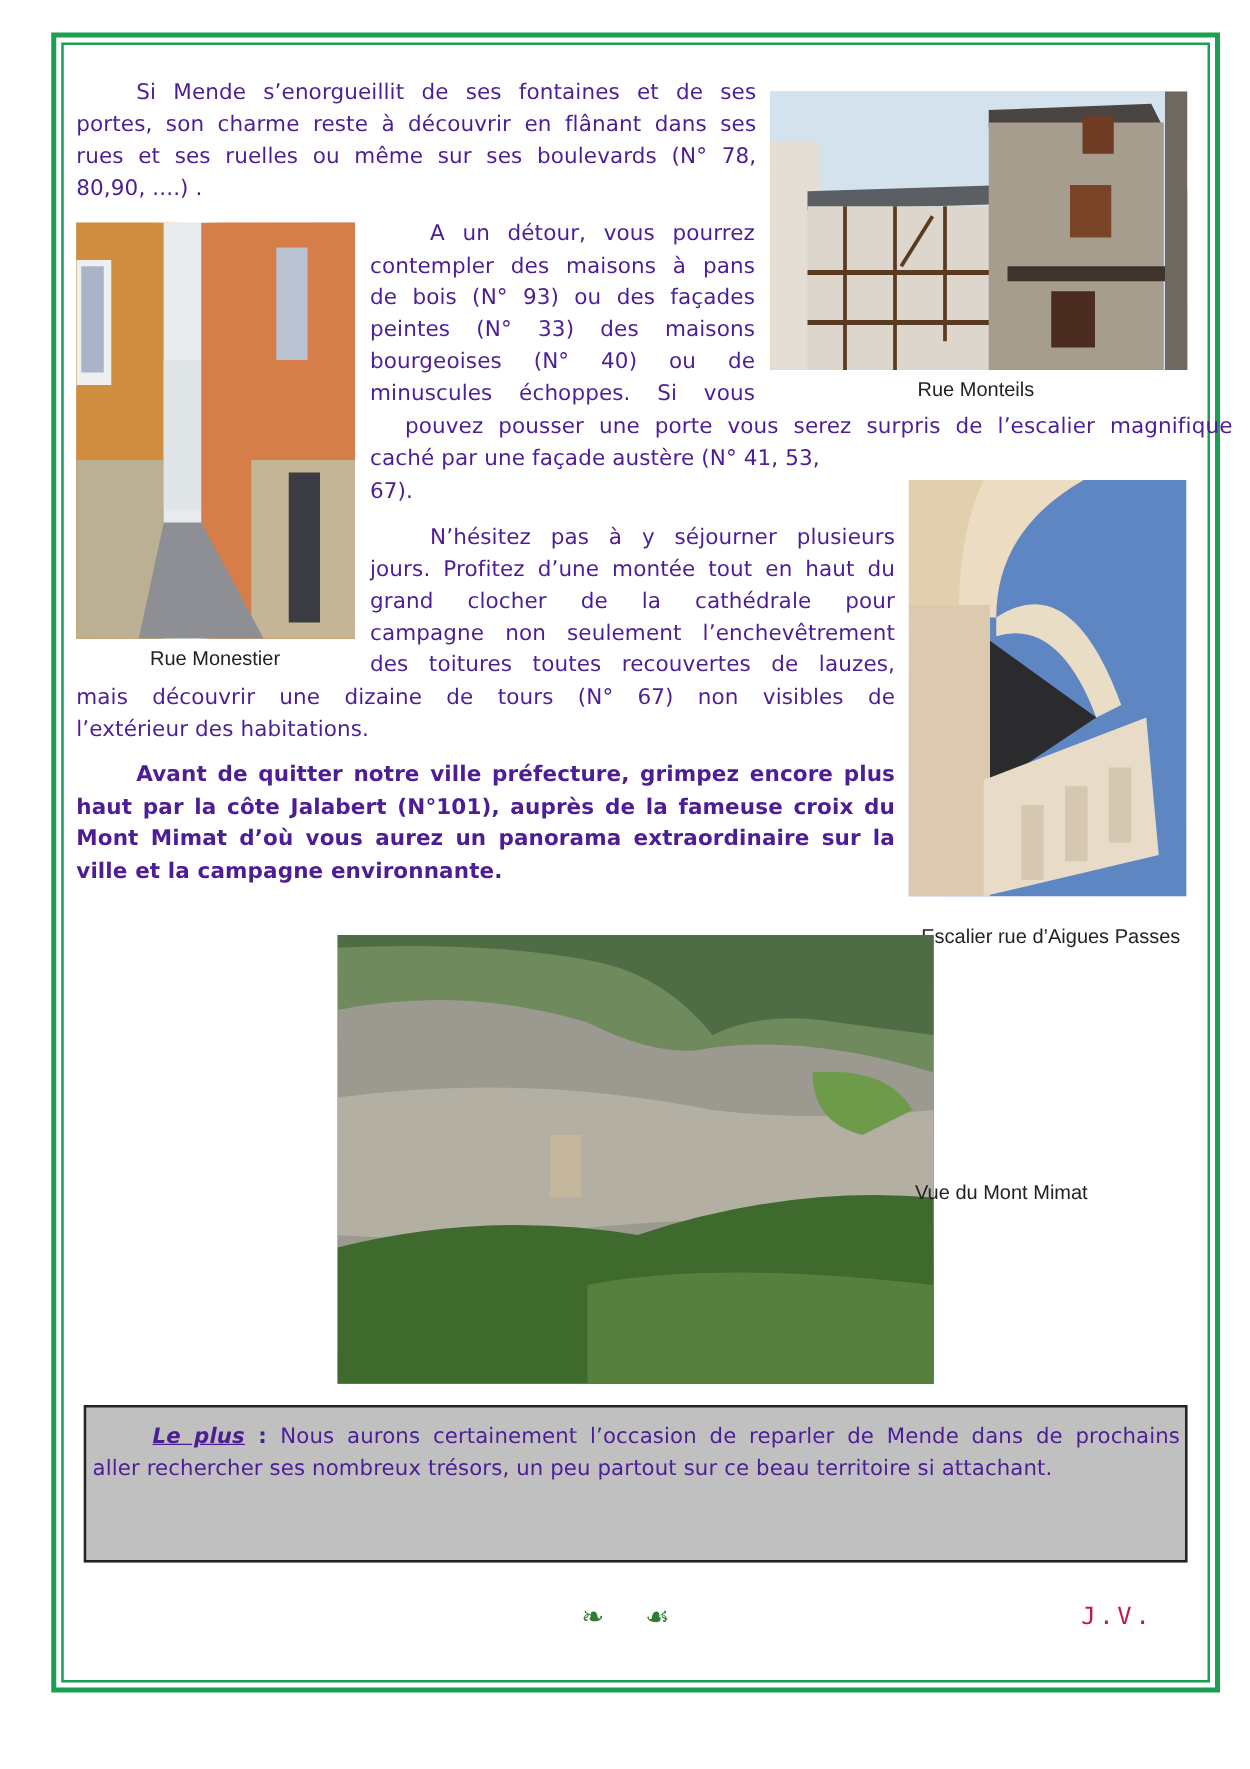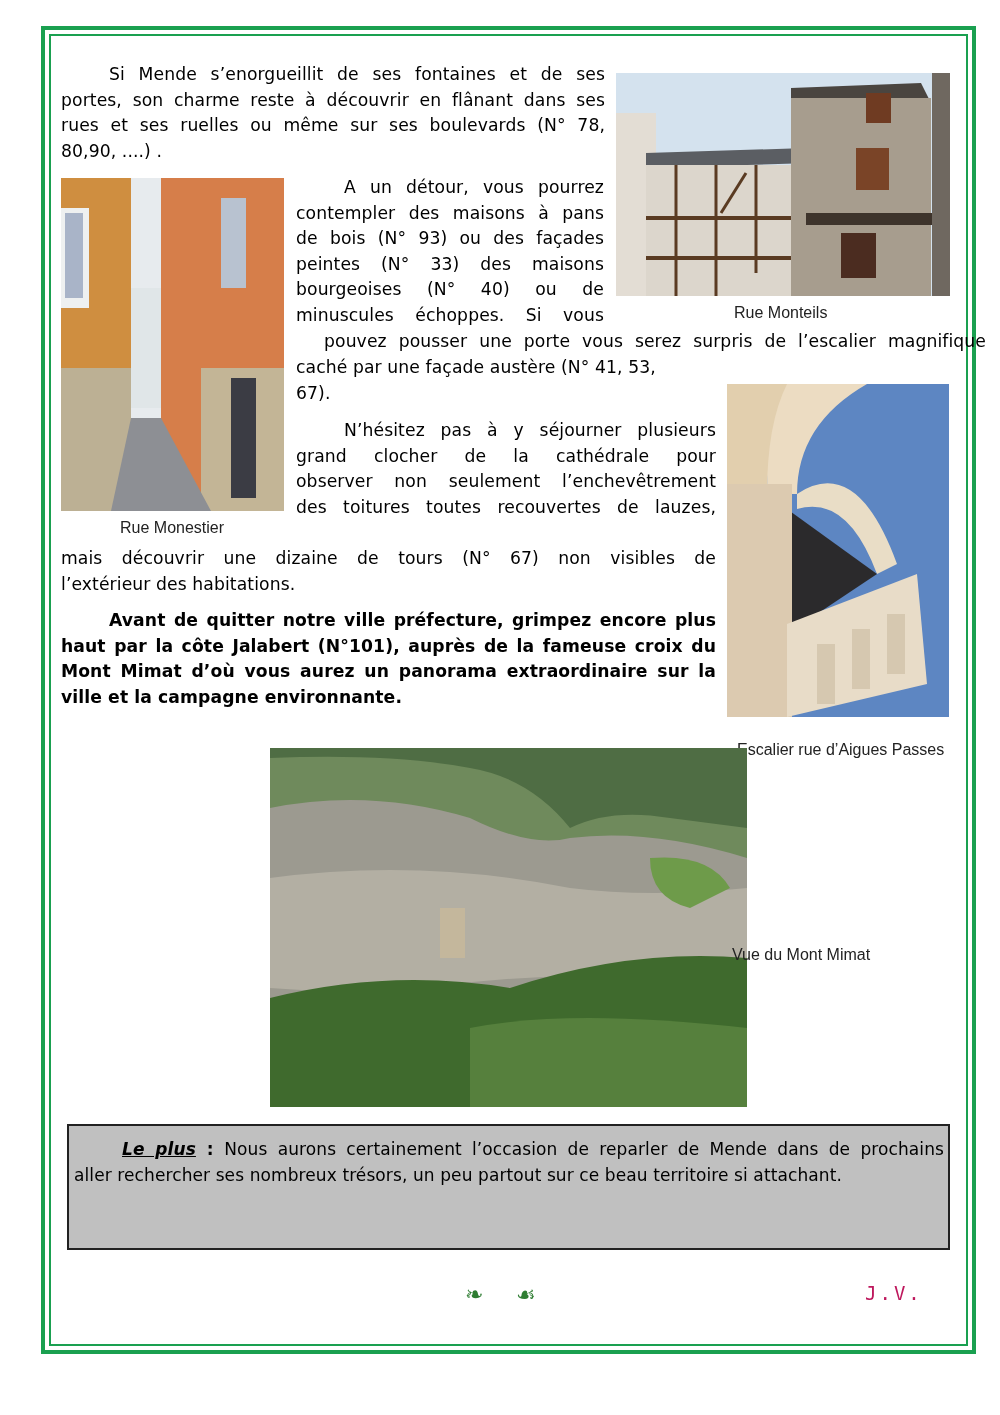--- a/index.html
+++ b/index.html
@@ -2,21 +2,21 @@
 <html><head>
 <meta charset="utf-8">
 <style>
   * { box-sizing: border-box; margin: 0; padding: 0; }
   html, body { width: 1000px; height: 1415px; background: #ffffff; overflow: hidden; }
   body { position: relative; font-family: "DejaVu Sans", sans-serif; color: #111; }
 
   .frame-outer { position: absolute; left: 41px; top: 26px; width: 935px; height: 1328px; border: 4px solid #1aa050; }
   .frame-inner { position: absolute; left: 49px; top: 34px; width: 919px; height: 1312px; border: 2px solid #1aa050; }
 
-  .txt { position: absolute; font-size: 17.2px; line-height: 25.6px; color: #000000; text-align: justify; letter-spacing: 0.1px; }
+  .txt { position: absolute; font-size: 17.2px; line-height: 25.6px; color: #4c1d95; text-align: justify; letter-spacing: 0.1px; }
   .bold { font-weight: bold; }
   .line { display: block; text-align: justify; text-align-last: justify; white-space: nowrap; }
   .line.last { text-align-last: left; }
 
   .photo { position: absolute; overflow: hidden; }
   .caption { position: absolute; font-family: "Liberation Sans", sans-serif; font-size: 16px; color: #222; white-space: nowrap; }
 
   
   #p-monteils { left: 616px; top: 73px; width: 334px; height: 223px;
     background: linear-gradient(180deg, #cfe0ef 0%, #dbe6ee 35%, #b9b2a6 36%, #a69d8f 100%); }
@@ -117,22 +117,23 @@
     <polygon points="60,240 190,190 200,300 60,333" fill="#e8dcc8"></polygon>
     <rect x="90" y="260" width="18" height="60" fill="#d6c8b0"></rect>
     <rect x="125" y="245" width="18" height="60" fill="#d6c8b0"></rect>
     <rect x="160" y="230" width="18" height="60" fill="#d6c8b0"></rect>
   </svg>
 </div>
 <div class="caption" style="left:737px; top:721px;margin-top:20px;">Escalier  rue d’Aigues Passes</div>
 
 <div class="txt" style="left:296px; top:418px; width:420px;">
   <span class="line" style="padding-left:48px;">N’hésitez pas à y séjourner plusieurs</span>
+  <span class="line">jours. Profitez d’une montée tout en haut du</span>
   <span class="line">grand clocher de la cathédrale pour</span>
-  <span class="line">observer non seulement l’enchevêtrement</span>
+  <span class="line">campagne non seulement l’enchevêtrement</span>
   <span class="line">des toitures toutes recouvertes de lauzes,</span>
 </div>
 <div class="txt" style="left:61px; top:546px; width:655px;">
   <span class="line">mais découvrir une dizaine de tours (N° 67) non visibles de</span>
   <span class="line last">l’extérieur des habitations.</span>
 </div>
 
 <div class="txt bold" style="left:61px; top:608px; width:655px;">
   <span class="line" style="padding-left:48px;">Avant de quitter notre ville préfecture, grimpez encore plus</span>
   <span class="line">haut par la côte Jalabert (N°101), auprès de la fameuse croix du</span>

